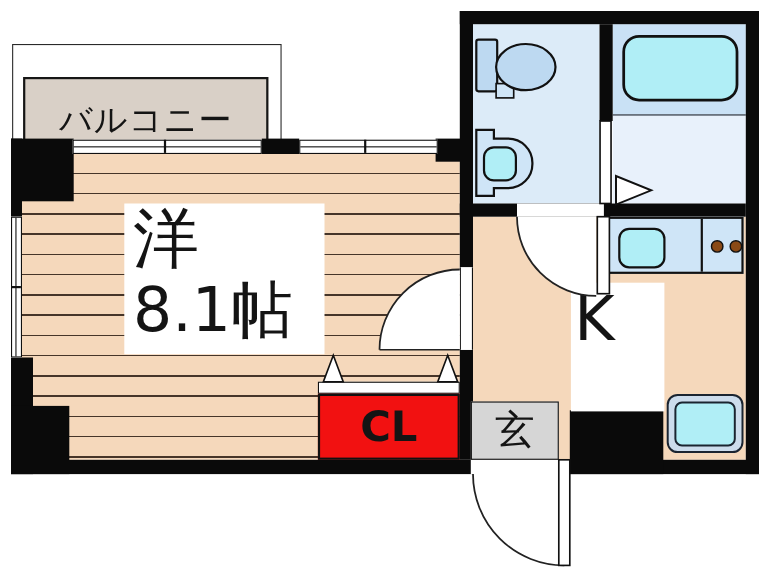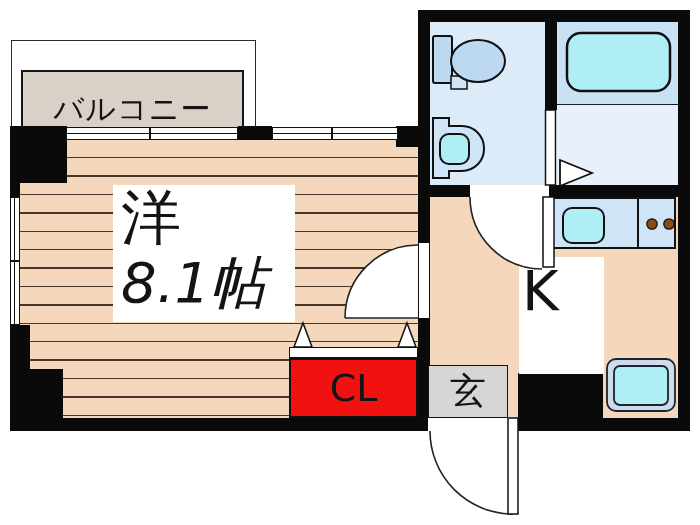--- a/index.html
+++ b/index.html
@@ -43,29 +43,29 @@
   .winA{left:66px;top:127px;width:172px;height:13px;}
   .winB{left:272px;top:127px;width:126px;height:13px;}
   .winL{left:10px;top:197px;width:10px;height:128px;}
   .win .mid-h{position:absolute;left:0;top:5px;width:100%;height:1.2px;background:#111;}
   .win .tick{position:absolute;top:-1px;width:1.5px;height:12px;background:#111;}
   .winL .mid-v{position:absolute;top:0;left:3px;height:100%;width:1.2px;background:#111;}
   .winL .tickL{position:absolute;left:-1px;top:62px;height:1.5px;width:9px;background:#111;}
   
   .cl-strip{left:289px;top:347px;width:129px;height:11px;background:#fff;border:1.5px solid #111;}
   .cl-red{left:289px;top:358px;width:129px;height:60px;background:#f21111;border:2px solid #111;
-          display:flex;align-items:center;justify-content:center;font-size:38px;}
+          display:flex;align-items:center;justify-content:center;font-size:38px;font-weight:bold;}
   .genkan{left:428px;top:365px;width:80px;height:53px;background:#d6d6d6;border:1.5px solid #111;
           display:flex;align-items:center;justify-content:center;font-size:36px;}
   .counter{left:551px;top:197px;width:125px;height:52px;background:#cfe5f7;border:2px solid #111;}
   .counter .cdiv{position:absolute;left:84px;top:0;width:1.5px;height:100%;background:#111;}
   
   .room-label{left:113px;top:185px;width:182px;height:137px;background:#fff;padding:0 0 0 8px;line-height:1;}
   .room-label .l1{font-size:60px;margin-top:2px;}
-  .room-label .l2{font-size:56px;margin-top:8px;font-style:italic;}
+  .room-label .l2{font-size:56px;margin-top:8px;}
   .k-label{left:519px;top:257px;width:85px;height:117px;background:#fff;padding-left:3px;line-height:1;}
   .k-label .l1{font-size:56px;margin-top:6px;}
   .k-label .l2{font-size:48px;margin-top:6px;}
   svg.overlay{position:absolute;left:0;top:0;pointer-events:none;}
 </style>
 </head>
 <body>
 
 <div id="plan">
 

